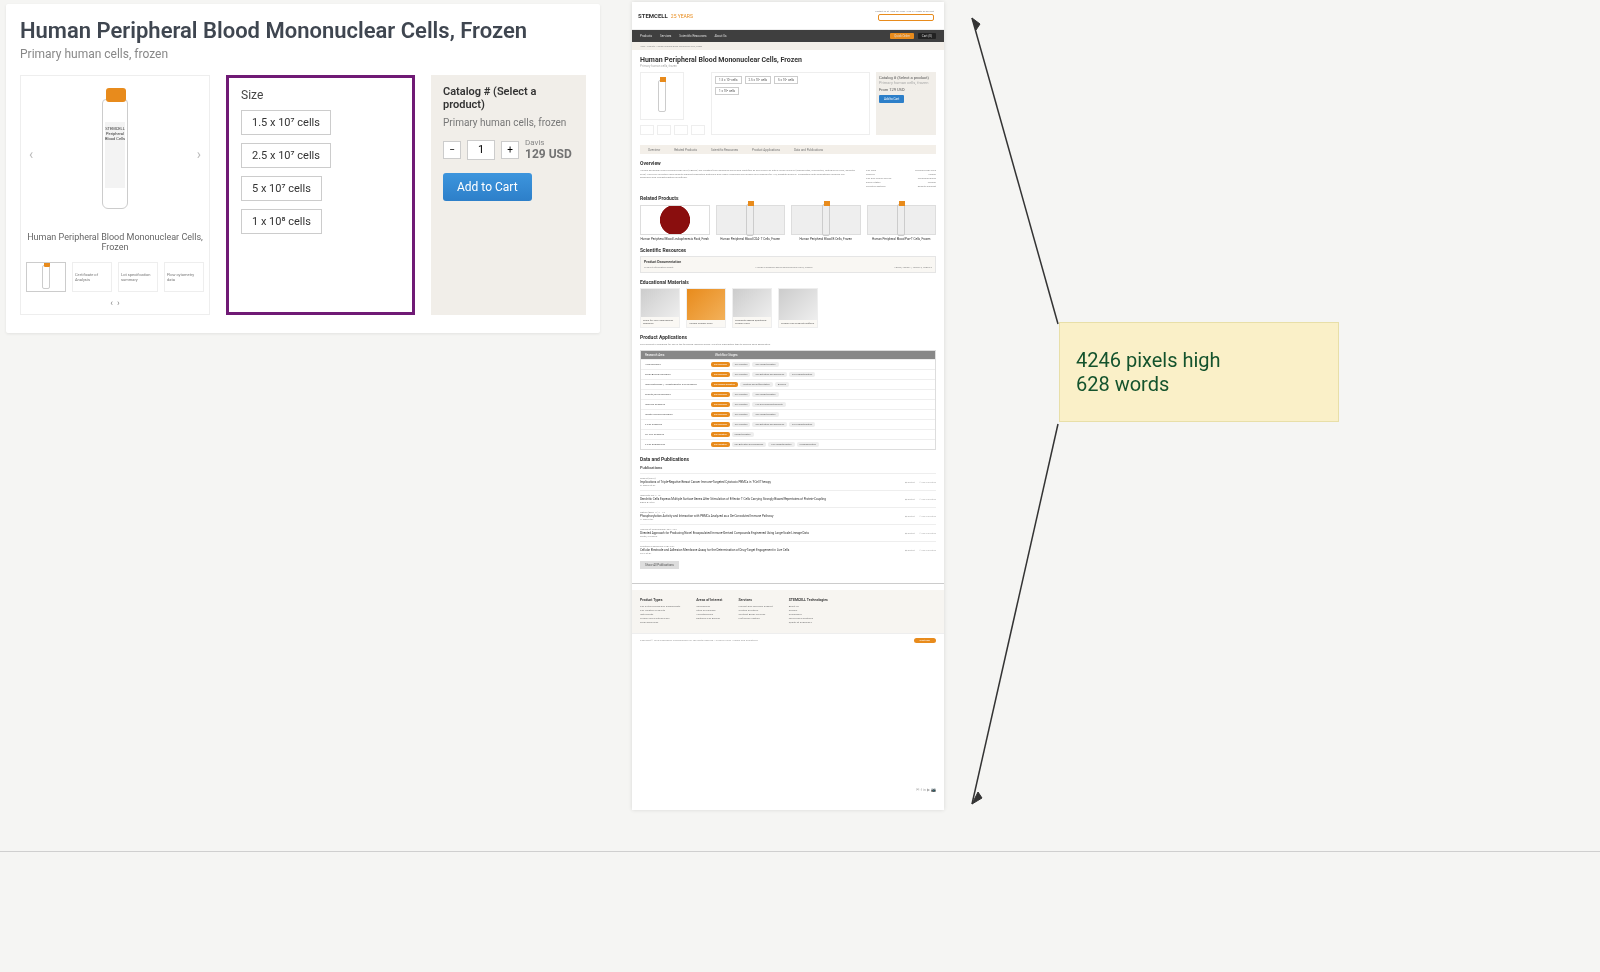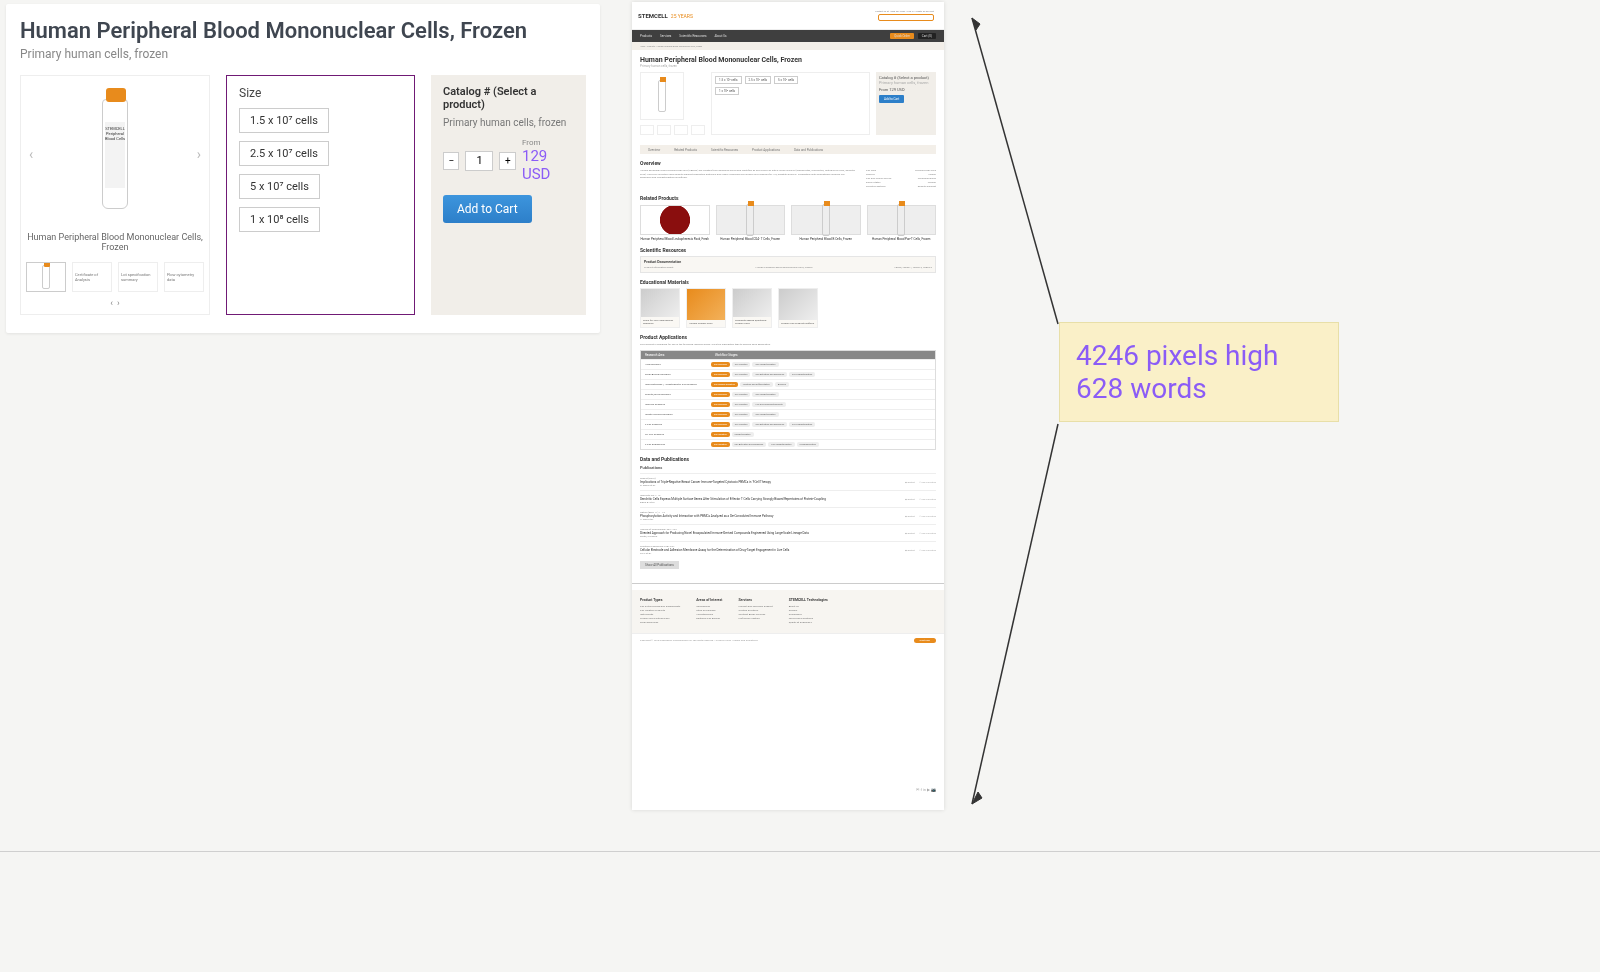--- a/index.html
+++ b/index.html
@@ -20,33 +20,33 @@
 .gal-caption{font-size:9px;color:#666;margin-top:8px;text-align:center}
 .thumbs{display:flex;gap:6px;margin-top:10px}
 .thumb{width:40px;height:30px;border:1px solid #eee;font-size:4px;color:#777;padding:2px;overflow:hidden;display:flex;align-items:center;justify-content:center}
 .thumb.vialthumb{background:#fff}
 .thumb.active{border-color:#ccc}
 .thumb-vial{width:8px;height:24px;background:#fff;border:1px solid #ccc;position:relative;border-radius:2px}
 .thumb-vial::before{content:"";position:absolute;top:-4px;left:1px;width:6px;height:5px;background:#e88b1c;border-radius:1px}
 .thumb-nav{display:flex;gap:4px;margin-top:6px;font-size:9px;color:#888}
 .thumb-nav span{cursor:pointer}
 
-.size-block{flex:1;border:1px solid #701a75;padding:10px 12px 14px}
+.size-block{flex:1;border:3px solid #701a75;padding:10px 12px 14px}
 .size-block .lbl{font-size:12px;color:#444;margin-bottom:8px}
 .size-opts{display:flex;flex-wrap:wrap;gap:8px}
 .size-opt{border:1px solid #ccc;padding:5px 10px;font-size:11px;color:#333;cursor:pointer;background:#fff}
 
 .cart-block{width:155px;background:#f1eee9;padding:10px 12px 14px}
 .cart-block .cat{font-size:11px;font-weight:600;color:#333}
 .cart-block .sub2{font-size:10px;color:#777;margin-top:6px}
 .qty-row{display:flex;align-items:center;gap:6px;margin-top:10px}
 .qty-btn{width:18px;height:18px;border:1px solid #ccc;background:#fff;font-size:10px;display:flex;align-items:center;justify-content:center;cursor:pointer}
 .qty-in{width:28px;height:20px;border:1px solid #ccc;text-align:center;font-size:11px}
 .price-lab{font-size:8px;color:#888}
-.price-val{font-size:15px;color:#8b5cf6;font-weight:400}
+.price-val{font-size:12px;color:#737373;font-weight:700}
 .atc{margin-top:12px;background:linear-gradient(#3d95dd,#2d7fc9);color:#fff;border:none;padding:7px 14px;font-size:12px;border-radius:3px;cursor:pointer}
 
 
 .fullpage{position:absolute;left:632px;top:2px;width:312px;height:808px;background:#fff;box-shadow:0 0 4px rgba(0,0,0,.12);overflow:hidden;font-size:4px;color:#555}
 .fp-topbar{height:28px;background:#fff;border-bottom:1px solid #eee;display:flex;align-items:center;padding:0 10px 0 6px;justify-content:space-between}
 .fp-logo{display:flex;gap:3px;align-items:center}
 .fp-logo .m{font-weight:700;color:#333;font-size:6px}
 .fp-logo .y{color:#e88b1c;font-size:5px}
 .fp-search{width:56px;height:7px;border:1px solid #e88b1c;border-radius:2px}
 .fp-nav{height:12px;background:#3f3f3f;display:flex;align-items:center;gap:10px;padding:0 8px;color:#ddd;font-size:3px;justify-content:space-between}
@@ -110,21 +110,21 @@
 .fp-footer{background:#f7f5f1;padding:8px;display:flex;gap:16px;font-size:2.5px;color:#777}
 .fp-footer .col .h{font-size:3.5px;color:#333;font-weight:600;margin-bottom:3px}
 .fp-footer .col div{margin-bottom:1px}
 .fp-bottombar{height:14px;background:#fff;border-top:1px solid #eee;display:flex;align-items:center;padding:0 8px;justify-content:space-between;font-size:2.5px;color:#999}
 .fp-bottombar .chat{background:#e88b1c;color:#fff;padding:1px 6px;border-radius:6px}
 .fp-social{position:absolute;right:8px;bottom:18px;display:flex;gap:4px;color:#aaa;font-size:4px}
 
 
 .arrow{position:absolute;stroke:#333;fill:#333}
 .note{position:absolute;left:1059px;top:322px;width:280px;height:100px;background:#faf0c8;border:1px solid #e8dfa8;display:flex;flex-direction:column;justify-content:center;padding:6px 16px;font-family:Arial,sans-serif}
-.note div{font-size:28px;color:#8b5cf6}
+.note div{font-size:20px;color:#14532d}
 
 .page-hr{position:absolute;left:0;right:0;bottom:120px;height:1px;background:#cfcfcf}
 </style>
 </head>
 <body>
 
 <div class="canvas">
 
   <div class="detail-card">
     <h1>Human Peripheral Blood Mononuclear Cells, Frozen</h1>
@@ -169,21 +169,21 @@
       </div>
 
       <div class="cart-block">
         <div class="cat">Catalog # (Select a product)</div>
         <div class="sub2">Primary human cells, frozen</div>
         <div class="qty-row">
           <div class="qty-btn">−</div>
           <input class="qty-in" value="1" style="">
           <div class="qty-btn">+</div>
           <div style="display:flex;flex-direction:column">
-            <span class="price-lab">From</span>
+            <span class="price-lab">Davis</span>
             <span class="price-val">129 USD</span>
           </div>
         </div>
         <button class="atc">Add to Cart</button>
       </div>
     </div>
   </div>
 
   <div class="fullpage">
     <div class="fp-topbar">

